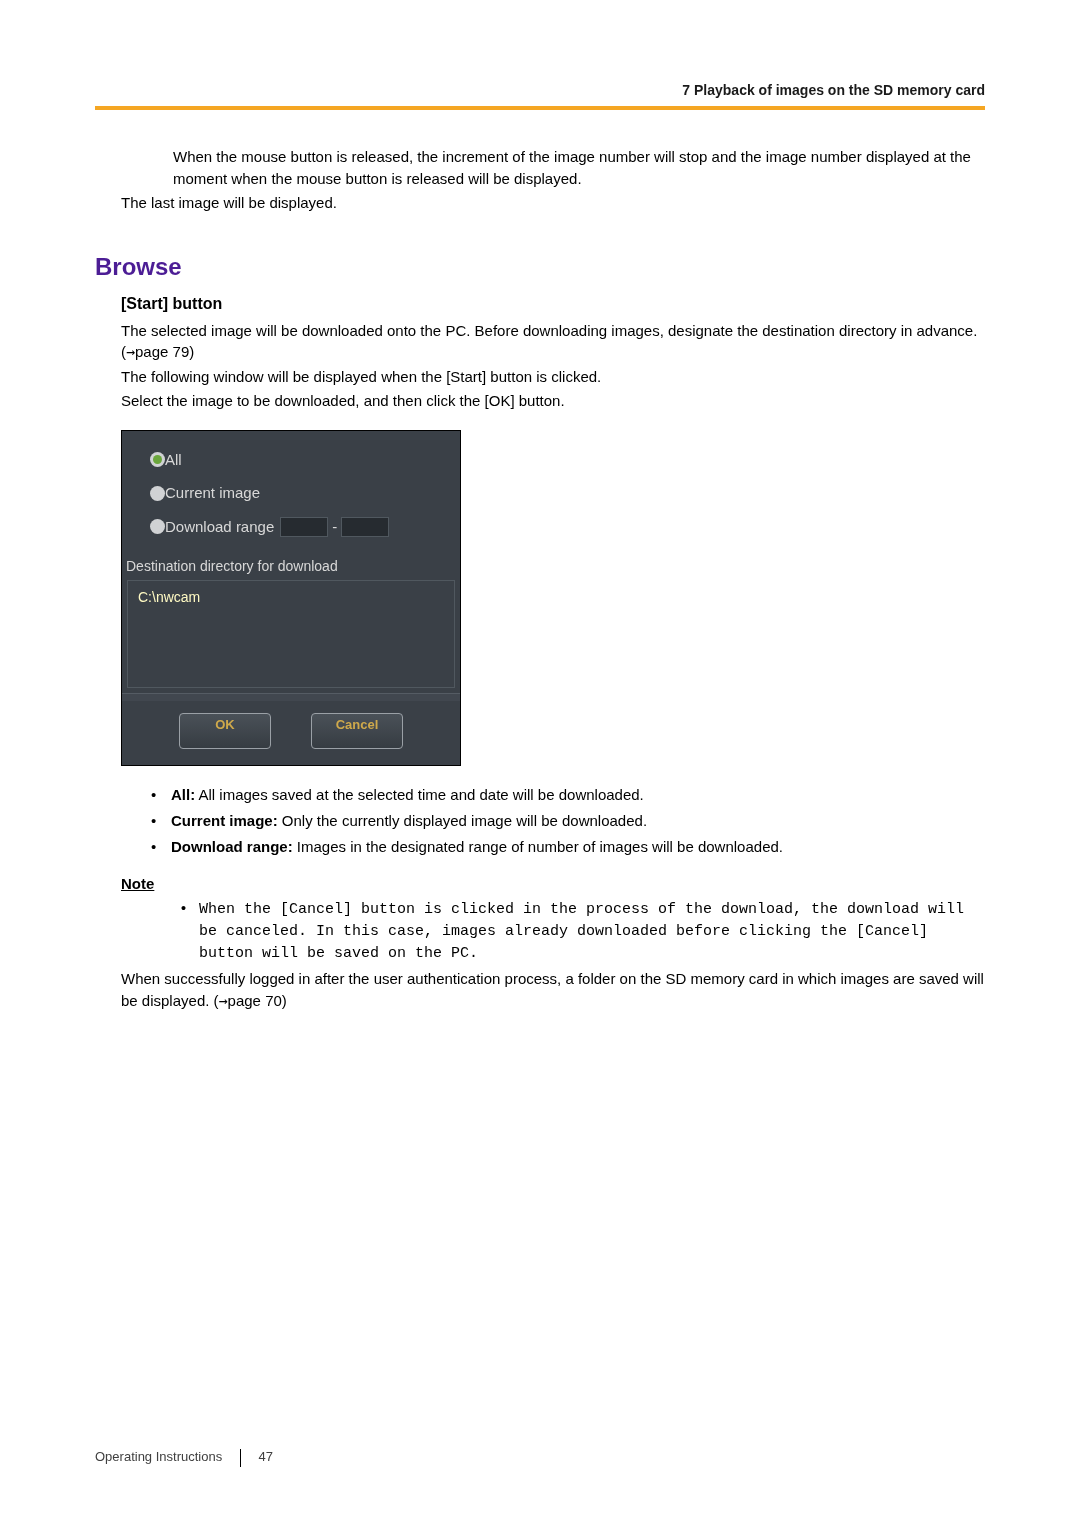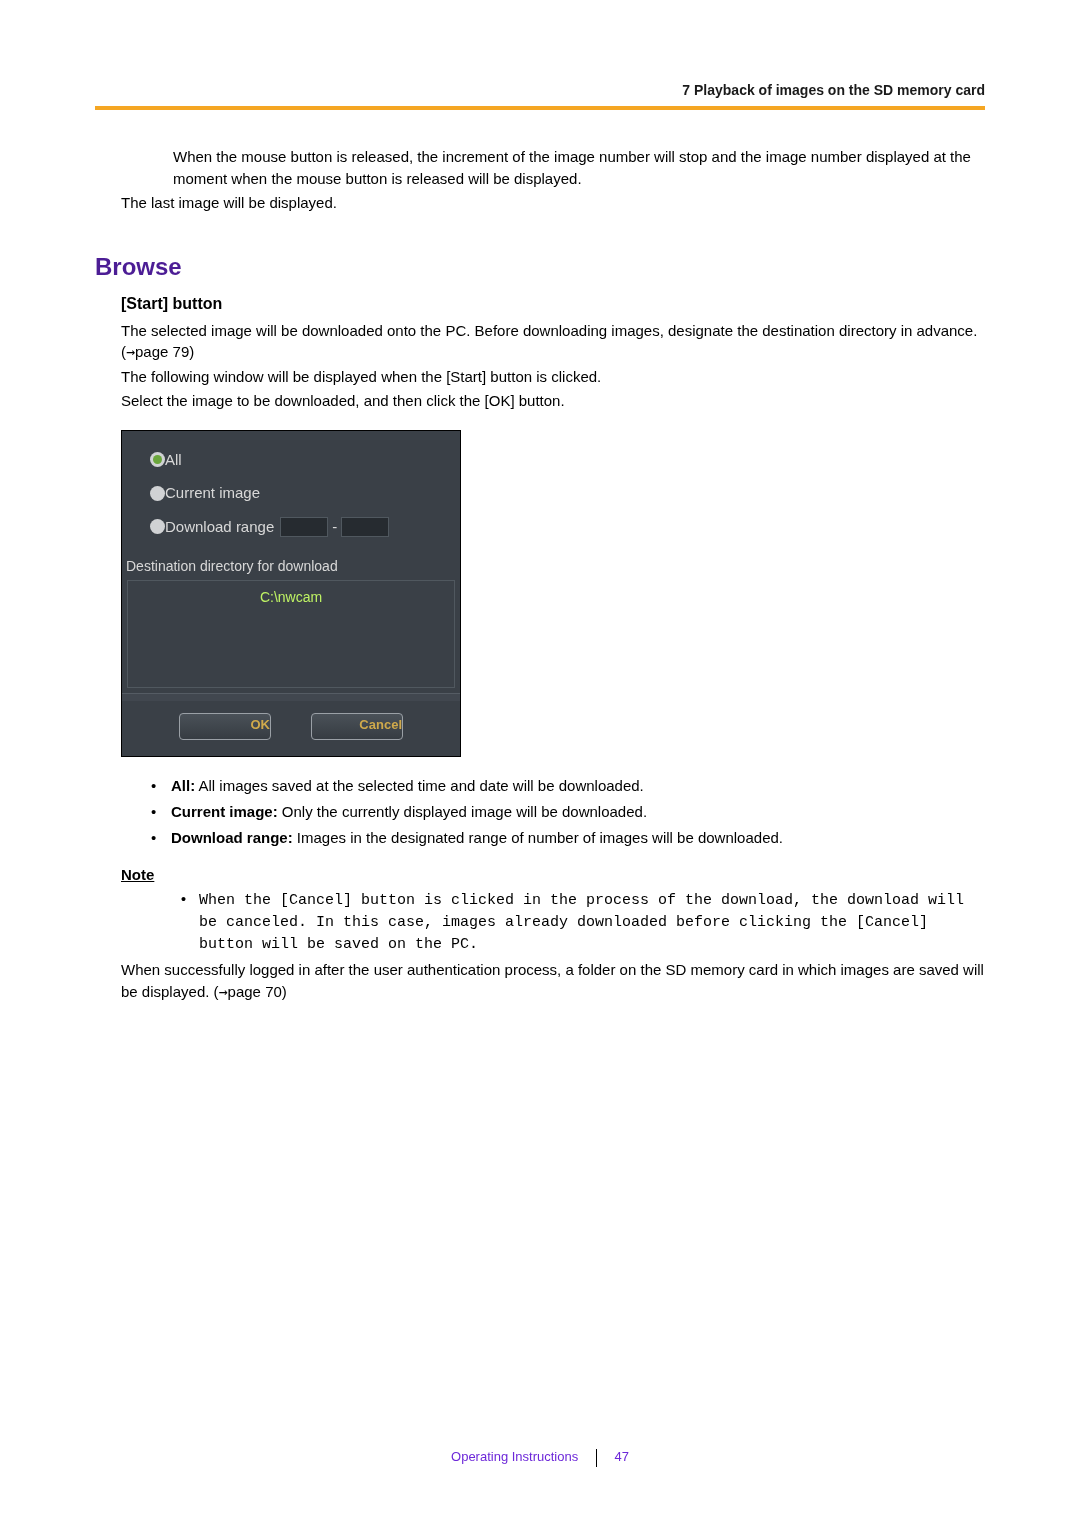--- a/index.html
+++ b/index.html
@@ -89,45 +89,44 @@
     background: #3a4047;
     padding: 2px 4px 2px 4px;
     font-size: 14px;
   }
   .dest-box {
     border: 1px solid #50585f;
     margin: 2px 5px 5px 5px;
     height: 108px;
     padding: 6px 10px;
     font-size: 14px;
-    color: #bef264;
-    text-align: center;
+    color: #fef9c3;
   }
   .dialog-divider {
     height: 8px;
     background: #41474f;
     border-top: 1px solid #555c64;
   }
   .dialog-buttons {
     display: flex;
     justify-content: center;
     gap: 40px;
     padding: 12px 0 16px 0;
     background: #3a4047;
   }
   .dlg-btn {
     width: 92px;
-    height: 27px;
+    height: 36px;
     border: 1px solid #9aa0a6;
     border-radius: 4px;
     background: linear-gradient(#4a5158,#363c42);
     color: #cfa94b;
     font-weight: bold;
     font-size: 13px;
-    text-align: right;
+    text-align: center;
     line-height: 22px;
     cursor: pointer;
   }
   ul.bullets {
     list-style: none;
     margin: 10px 0 0 26px;
   }
   ul.bullets > li {
     position: relative;
     padding-left: 24px;
@@ -159,23 +158,23 @@
     content: "•";
     position: absolute;
     left: 4px;
     top: 0;
   }
   .footer {
     position: absolute;
     bottom: 60px;
     left: 95px;
     right: 95px;
-    text-align: center;
+    text-align: left;
     font-size: 13px;
-    color: #6d28d9;
+    color: #404040;
   }
   .footer .sep {
     display: inline-block;
     border-left: 1px solid #000;
     height: 18px;
     vertical-align: middle;
     margin: 0 14px;
   }
   .arrow { font-family: monospace; }
   .bold { font-weight: bold; }

